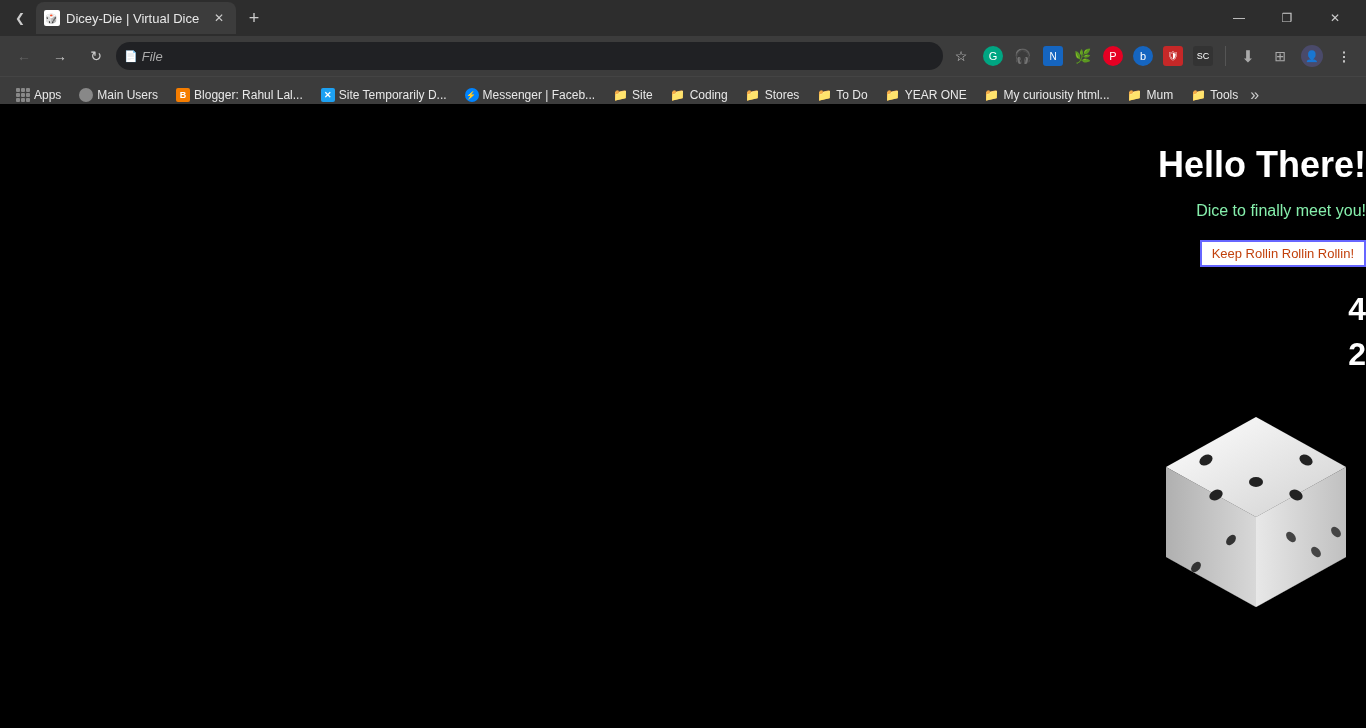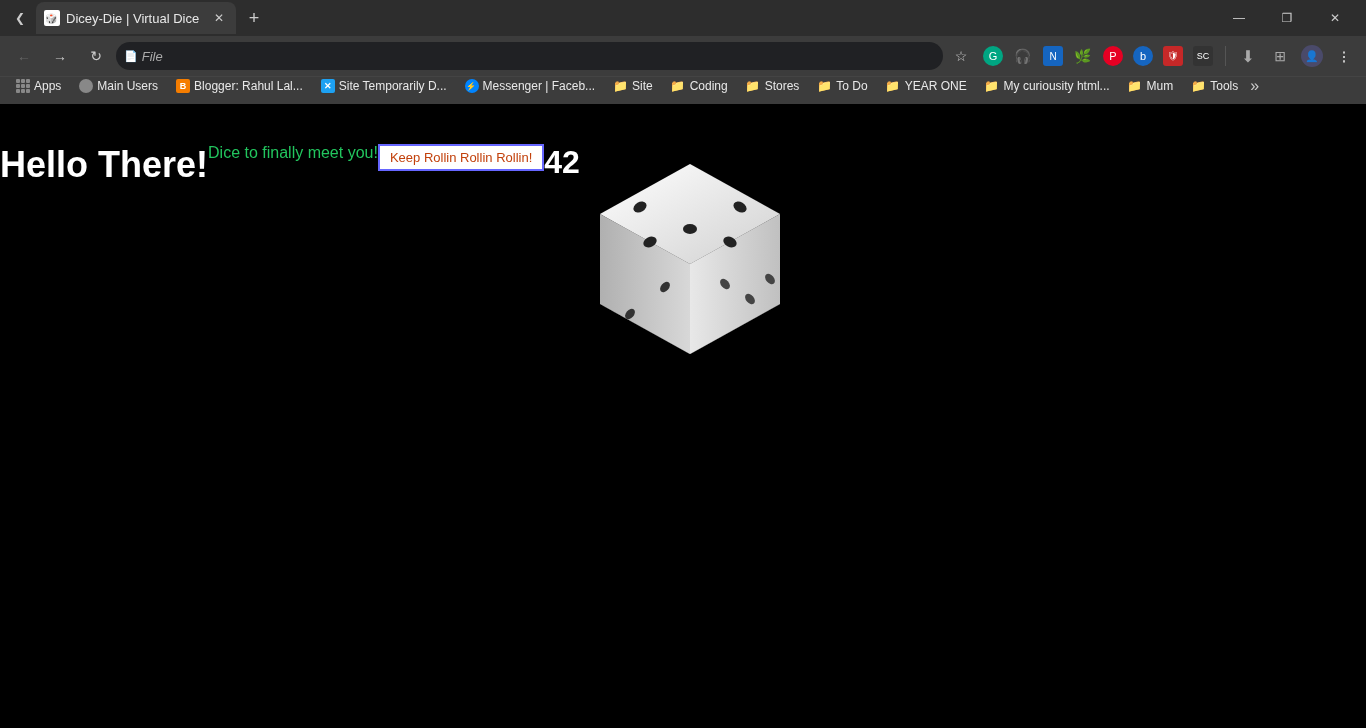--- a/index.html
+++ b/index.html
@@ -157,21 +157,21 @@
     .ext-pinterest { background: #e60023; color: white; border-radius: 50%; }
     .ext-dark { background: #333; color: white; border-radius: 3px; font-size: 9px; }
     .ext-user { background: #4a4a6a; color: #aaa; border-radius: 50%; width: 22px; height: 22px; display: flex; align-items: center; justify-content: center; font-size: 11px; }
     .more-btn { color: #ccc; font-weight: bold; }
 
     
     .bookmarks-bar {
       background: #3c3c3c;
       height: 28px;
       display: flex;
-      align-items: flex-start;
+      align-items: flex-end;
       padding: 0 8px;
       gap: 2px;
       border-top: 1px solid #444;
     }
     .bm-item {
       display: flex;
       align-items: center;
       gap: 4px;
       padding: 2px 8px;
       border-radius: 4px;
@@ -195,37 +195,37 @@
     .bm-apps-dot { width: 4px; height: 4px; background: #888; border-radius: 1px; }
     .bm-folder { color: #aaa; font-size: 12px; }
     .bm-more { margin-left: 2px; color: #ccc; }
 
     
     .page-content {
       background: #000;
       width: 100%;
       height: calc(728px - 36px - 40px - 28px);
       display: flex;
-      flex-direction: row;
-      align-items: flex-start;
+      flex-direction: column;
+      align-items: flex-end;
       padding-top: 40px;
       gap: 0;
     }
     .page-title {
       color: #fff;
       font-size: 36px;
       font-weight: bold;
       font-family: Arial, sans-serif;
       margin-bottom: 16px;
     }
     .page-subtitle {
-      color: #22c55e;
+      color: #86efac;
       font-size: 16px;
       font-family: Arial, sans-serif;
-      margin-bottom: 30px;
+      margin-bottom: 20px;
     }
     .roll-btn {
       background: #fff;
       border: 2px solid #6666ff;
       color: #c2410c;
       font-size: 13px;
       padding: 4px 10px;
       cursor: pointer;
       margin-bottom: 24px;
       font-family: Arial, sans-serif;

